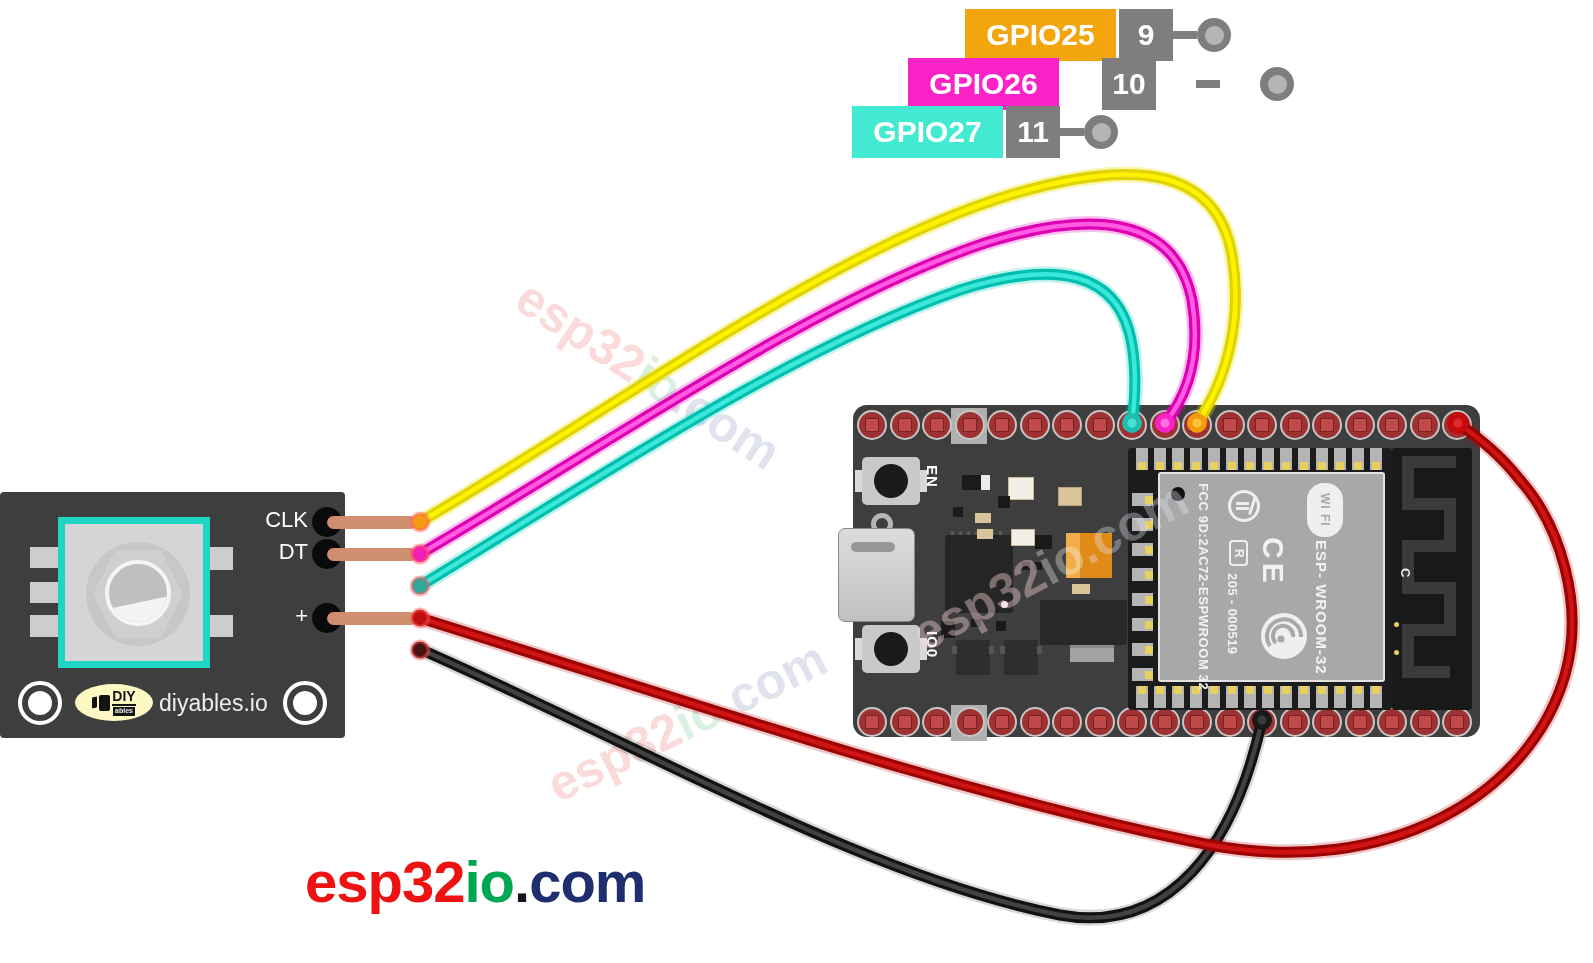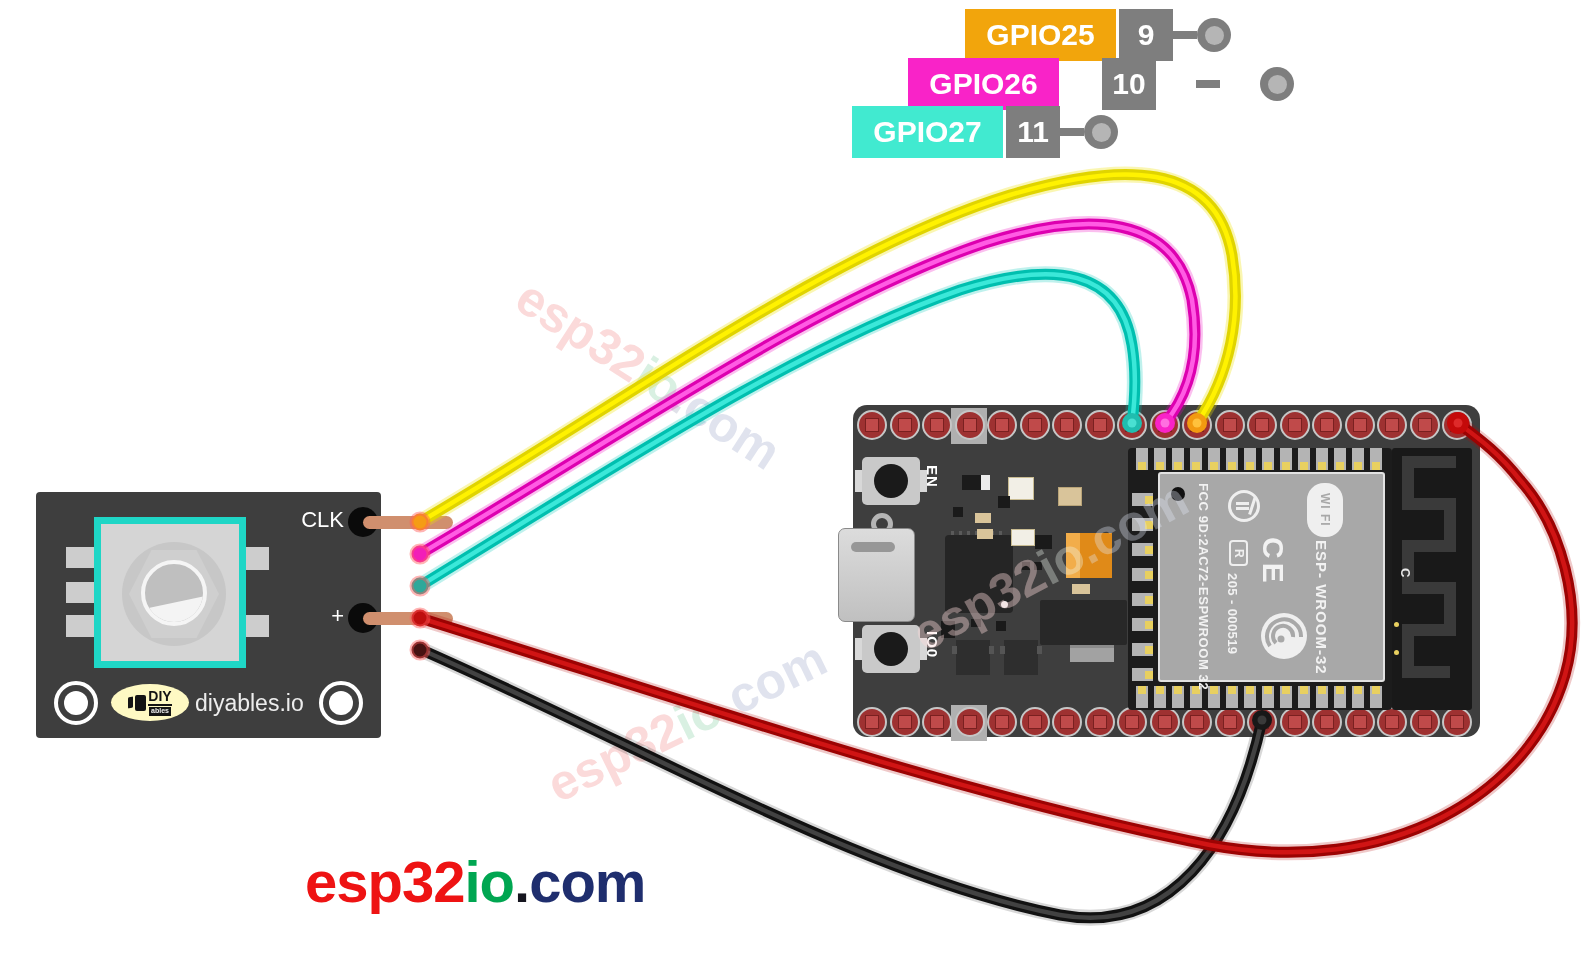--- a/index.html
+++ b/index.html
@@ -26,21 +26,21 @@
   .wm .w-r{color:rgba(235,70,70,.20);} .wm .w-g{color:rgba(45,170,95,.18);}
   .wm .w-k{color:rgba(60,70,120,.16);} .wm .w-b{color:rgba(60,80,150,.16);}
   #wm-1{left:537px;top:268px;transform:rotate(33deg);}
   #wm-2{left:903px;top:612px;transform:rotate(-28deg);}
   #wm-2 .w-r{color:rgba(255,220,220,.40);} #wm-2 .w-g{color:rgba(240,250,240,.34);}
   #wm-2 .w-k,#wm-2 .w-b{color:rgba(230,235,250,.34);}
   #wm-3{left:538px;top:762px;transform:rotate(-26deg);}
 
   
   #encoder{position:absolute;left:0;top:492px;width:345px;height:246px;background:#3E3E3E;
-           border-radius:4px;margin-left:36px;}
+           border-radius:4px;}
   .enc-tab{position:absolute;background:#CDCDCD;}
   #enc-sq{position:absolute;left:58px;top:25px;width:152px;height:151px;box-sizing:border-box;
           border:7px solid #1FD6C6;background:#D5D5D5;}
   #enc-big{position:absolute;left:21px;top:18px;width:104px;height:104px;border-radius:50%;background:#C7C7C7;}
   #enc-hex{position:absolute;left:28px;top:26px;width:90px;height:88px;background:#CFCFCF;
            clip-path:polygon(0 50%,25% 0,75% 0,100% 50%,75% 100%,25% 100%);}
   #enc-knob{position:absolute;left:40px;top:36px;width:66px;height:66px;border-radius:50%;
             box-sizing:border-box;border:4px solid #F5F5F5;background:#BFBFBF;overflow:hidden;}
   #enc-knob .flat{position:absolute;left:-20%;right:-20%;bottom:-22%;height:55%;
                   background:#F4F4F4;transform:rotate(-12deg);}
@@ -164,20 +164,25 @@
     <div id="enc-knob">
         <div class="flat"></div>
       </div>
   </div>
 
   <div class="enc-row" style="top:15px;">
     <span class="enc-label">CLK</span>
     <span class="enc-hole"></span>
     <span class="enc-stub"></span>
   </div>
+  <div class="enc-row" style="top:47px;">
+    <span class="enc-label">DT</span>
+    <span class="enc-hole"></span>
+    <span class="enc-stub"></span>
+  </div>
   <div class="enc-row" style="top:111px;">
     <span class="enc-label">+</span>
     <span class="enc-hole"></span>
     <span class="enc-stub"></span>
   </div>
 
   <div class="m-hole-o" style="left:18px;top:189px;"></div>
   <div class="m-hole-i" style="left:28px;top:199px;"></div>
   <div class="m-hole-o" style="left:283px;top:189px;"></div>
   <div class="m-hole-i" style="left:293px;top:199px;"></div>

